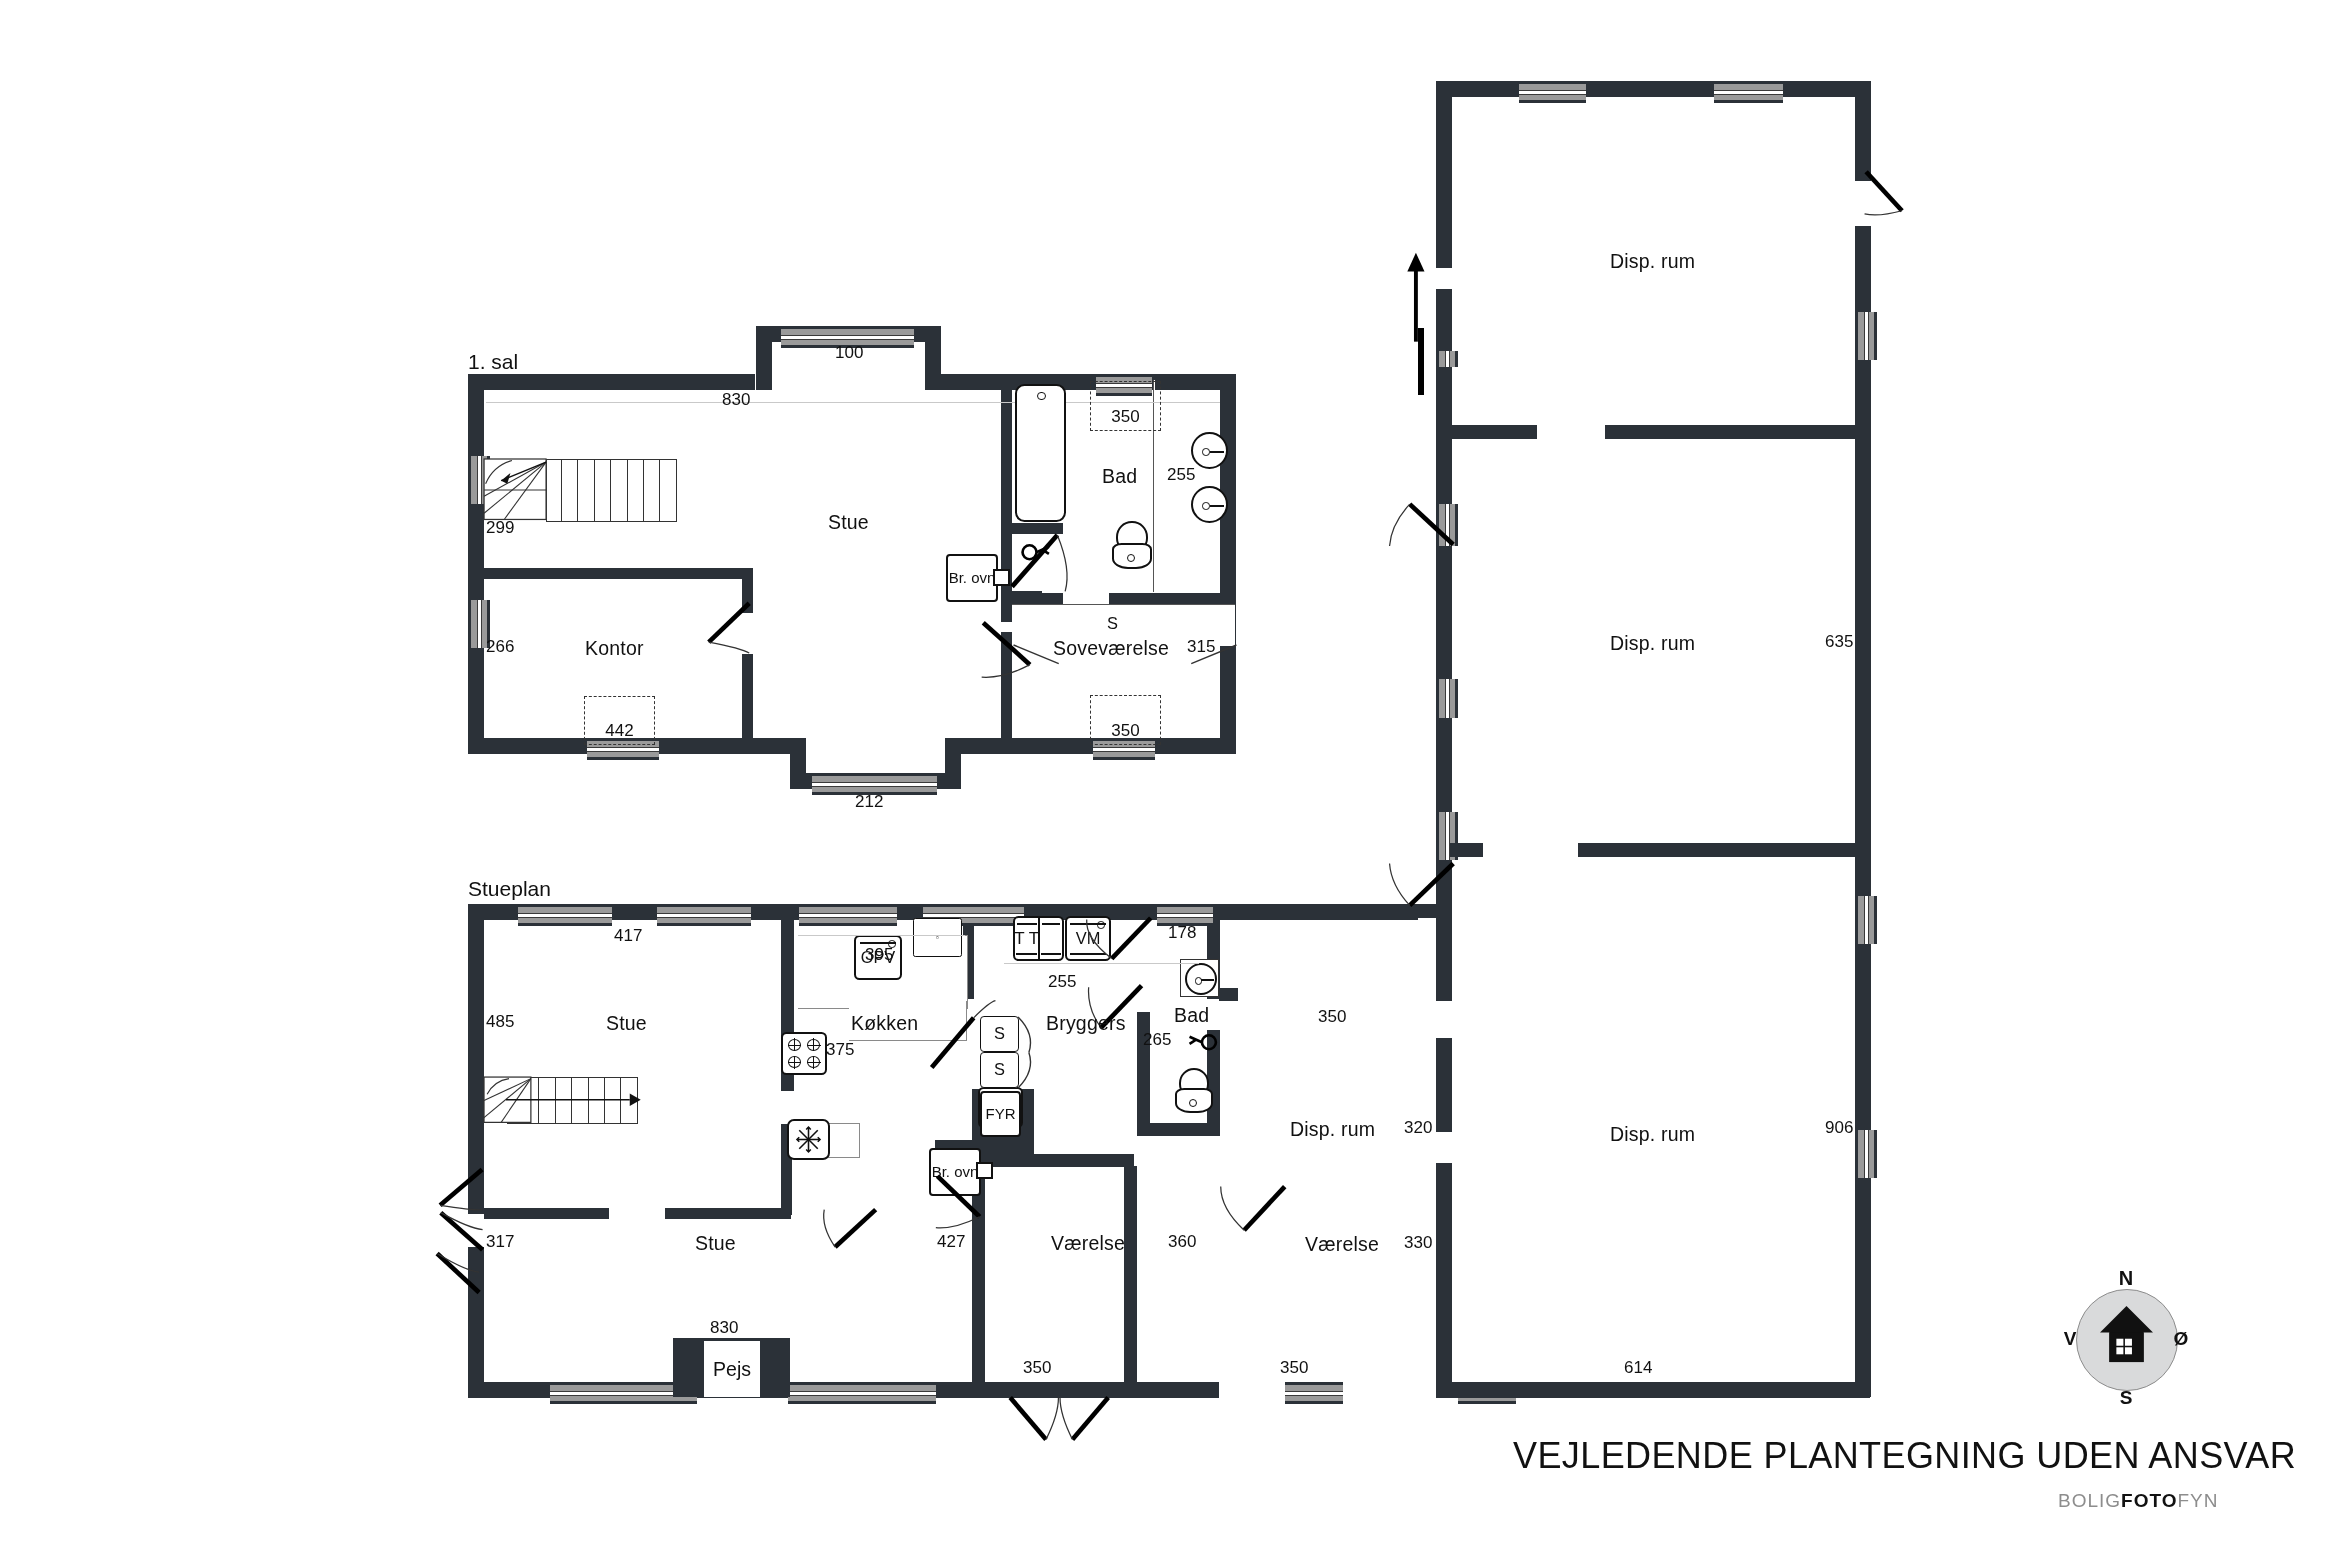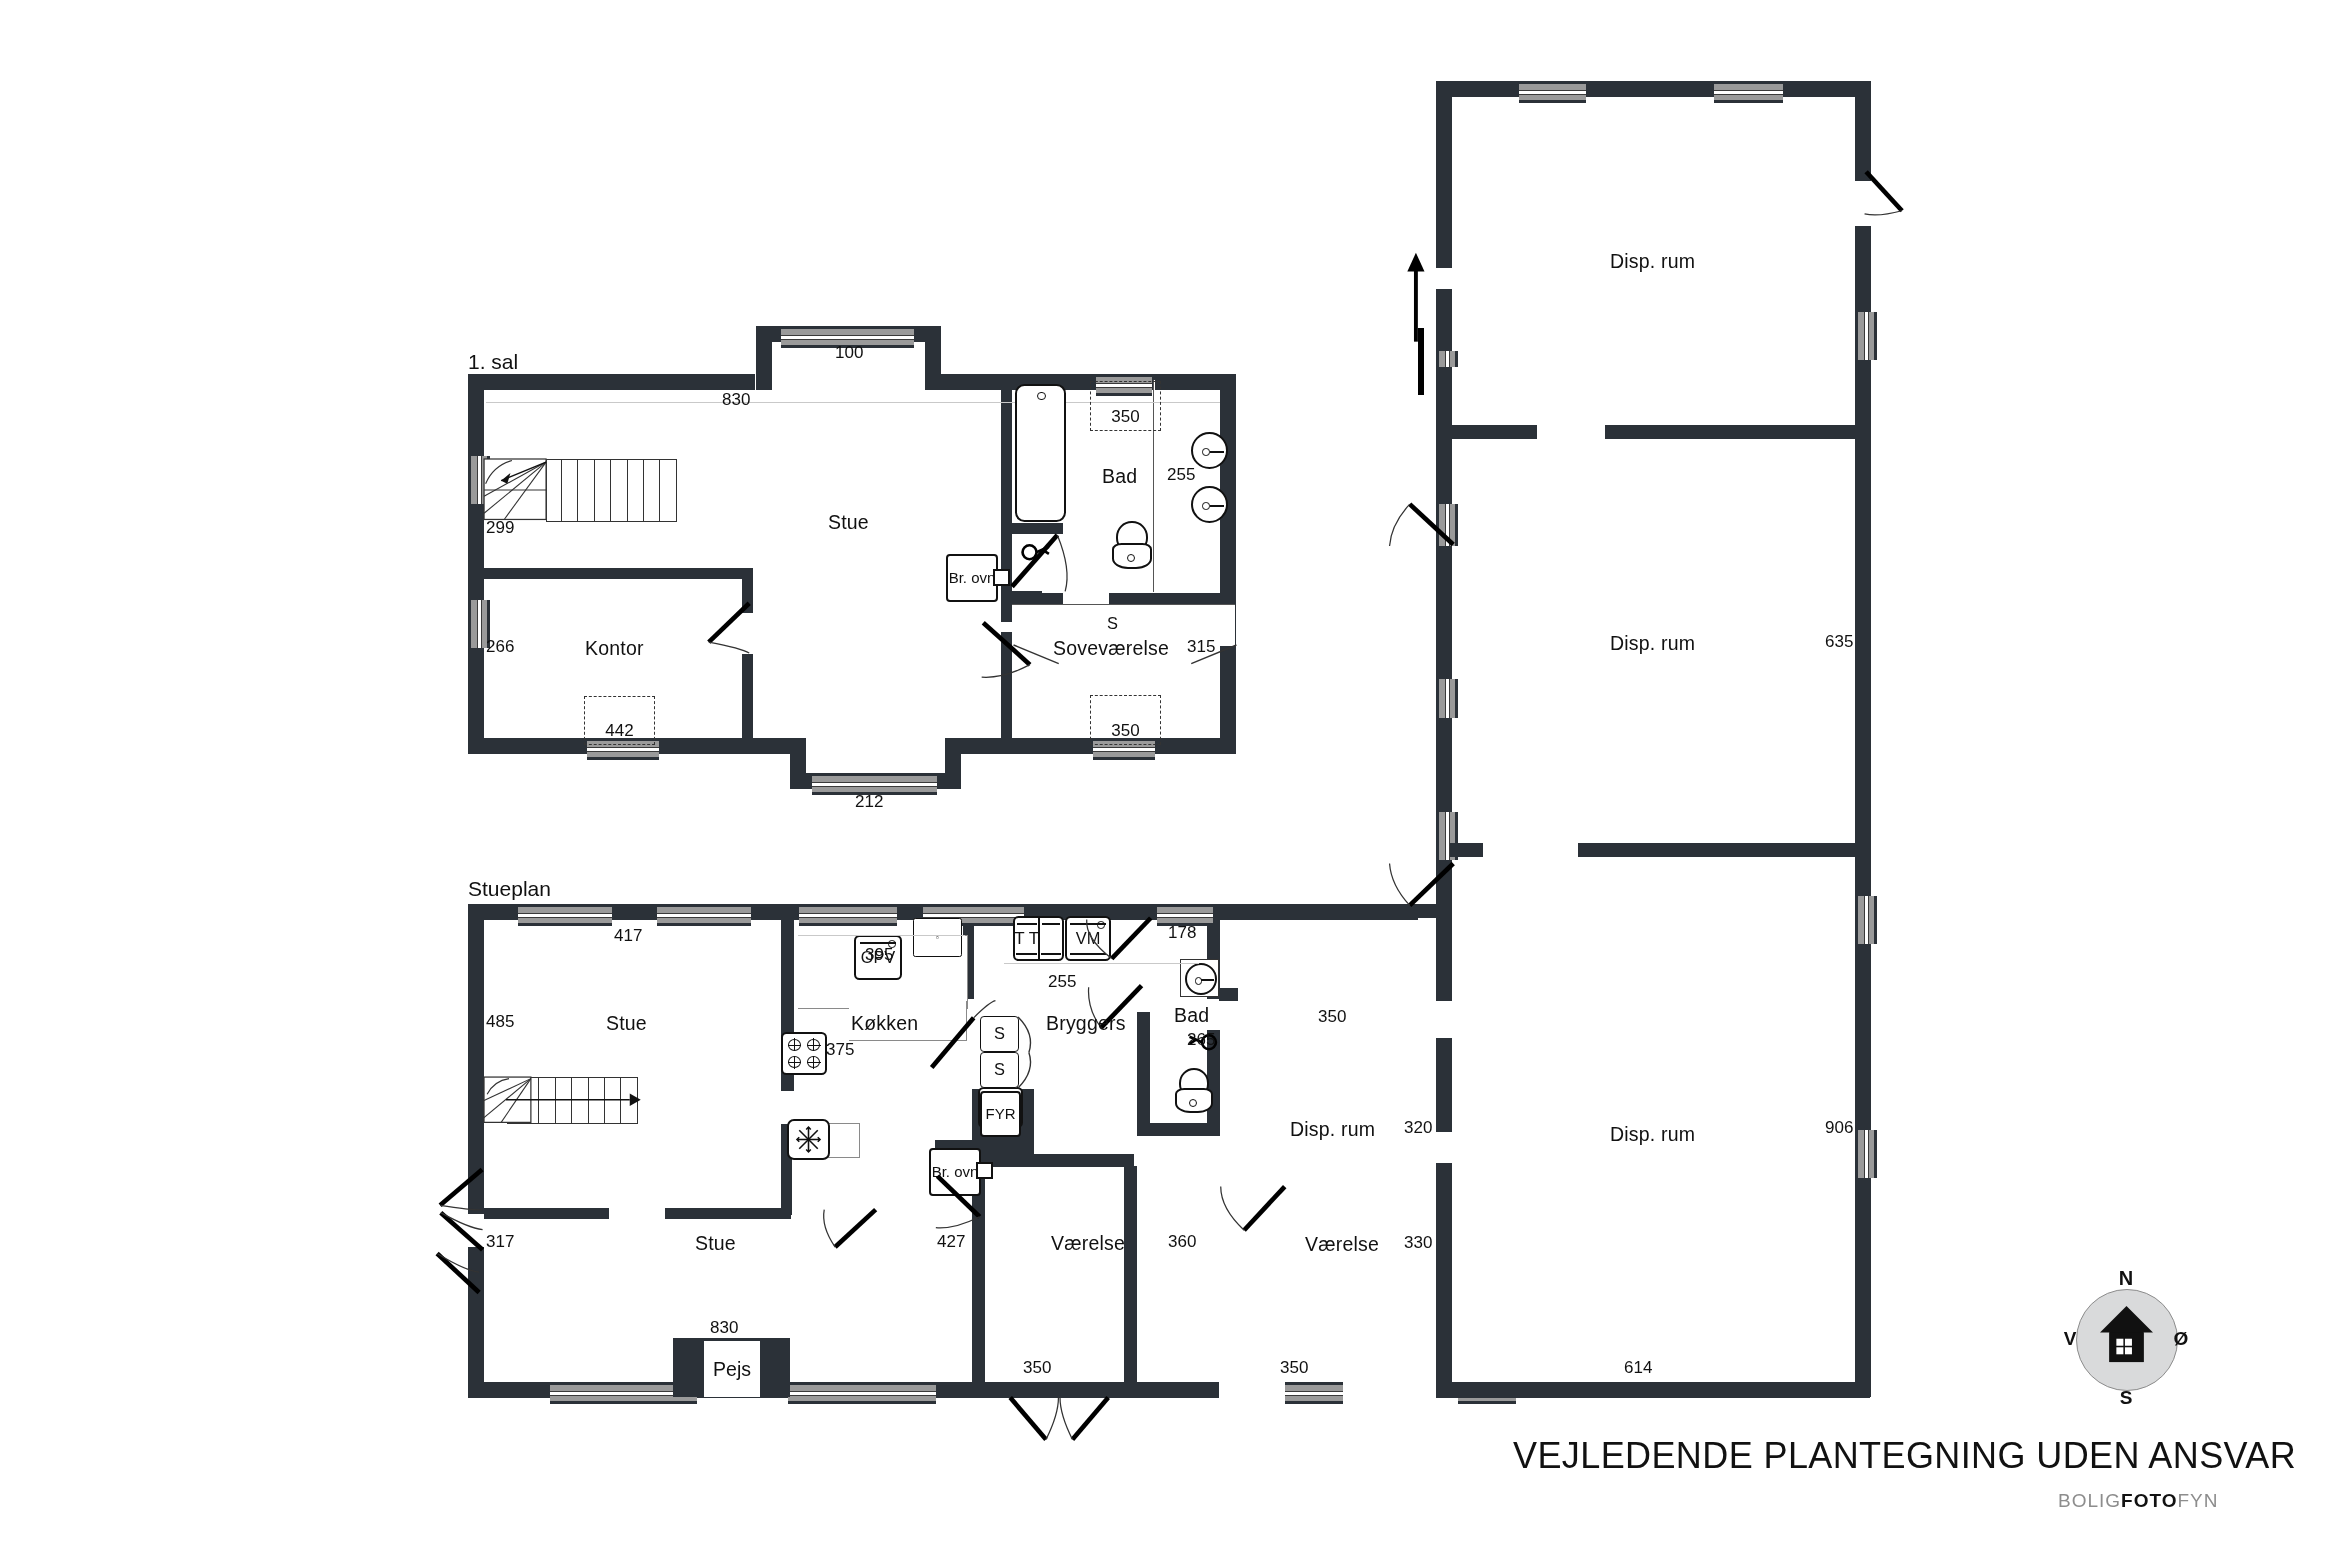--- a/index.html
+++ b/index.html
@@ -470,21 +470,21 @@
     <div class="rlabel" style="left:1610px;top:1123px;">Disp. rum</div>
     <div class="rlabel" style="left:1610px;top:632px;">Disp. rum</div>
     <div class="rlabel" style="left:1610px;top:250px;">Disp. rum</div>
 
     <div class="dim" style="left:614px;top:926px;">417</div>
     <div class="dim" style="left:865px;top:945px;">395</div>
     <div class="dim" style="left:1048px;top:972px;">255</div>
     <div class="dim" style="left:1168px;top:923px;">178</div>
     <div class="dim" style="left:486px;top:1012px;">485</div>
     <div class="dim" style="left:826px;top:1040px;">375</div>
-    <div class="dim" style="left:1143px;top:1030px;margin-left:44px;">265</div>
+    <div class="dim" style="left:1143px;top:1030px;">265</div>
     <div class="dim" style="left:486px;top:1232px;">317</div>
     <div class="dim" style="left:710px;top:1318px;">830</div>
     <div class="dim" style="left:937px;top:1232px;">427</div>
     <div class="dim" style="left:1168px;top:1232px;">360</div>
     <div class="dim" style="left:1023px;top:1358px;">350</div>
     <div class="dim" style="left:1280px;top:1358px;">350</div>
     <div class="dim" style="left:1318px;top:1007px;">350</div>
     <div class="dim" style="left:1404px;top:1118px;">320</div>
     <div class="dim" style="left:1404px;top:1233px;">330</div>
     <div class="dim" style="left:1624px;top:1358px;">614</div>

